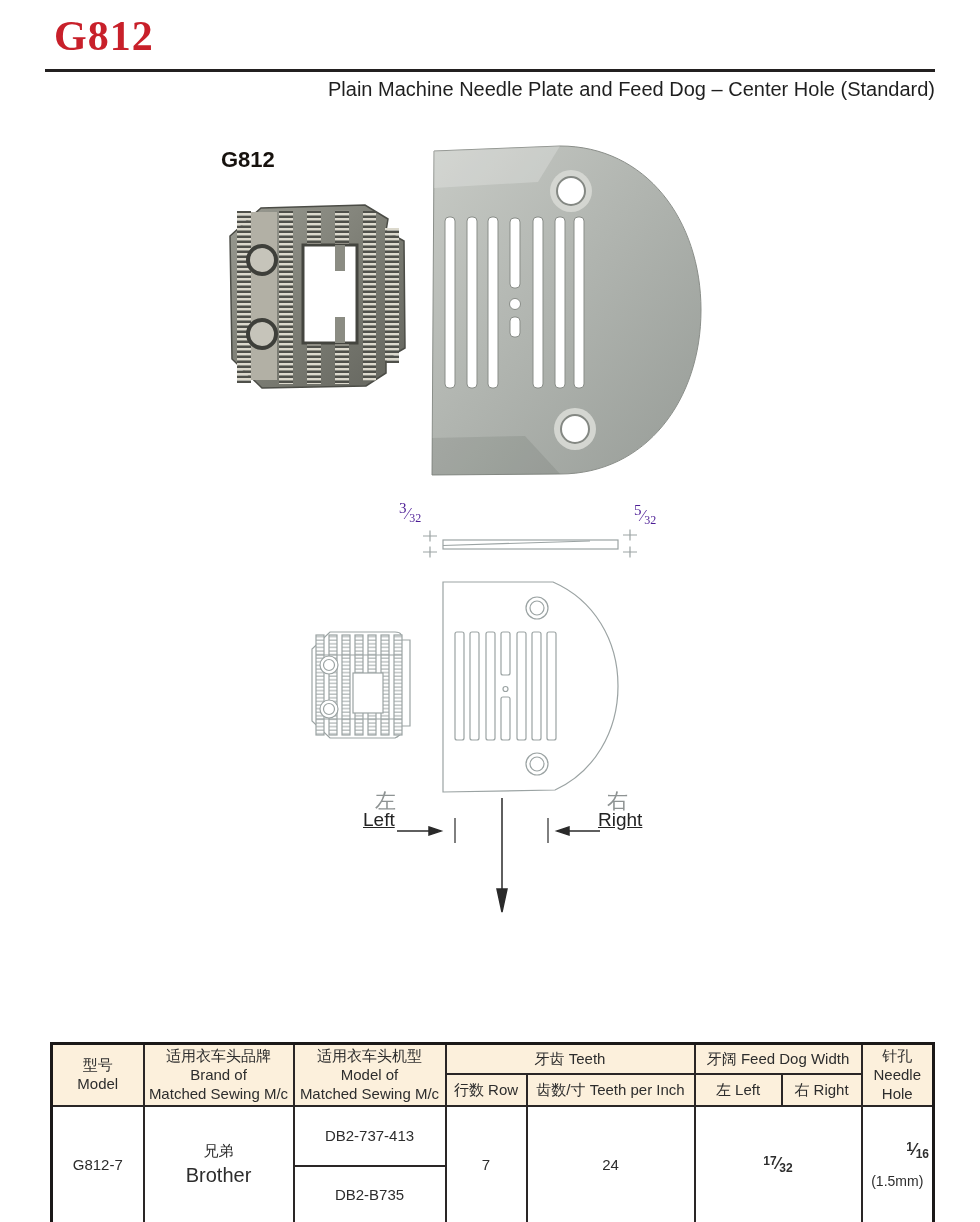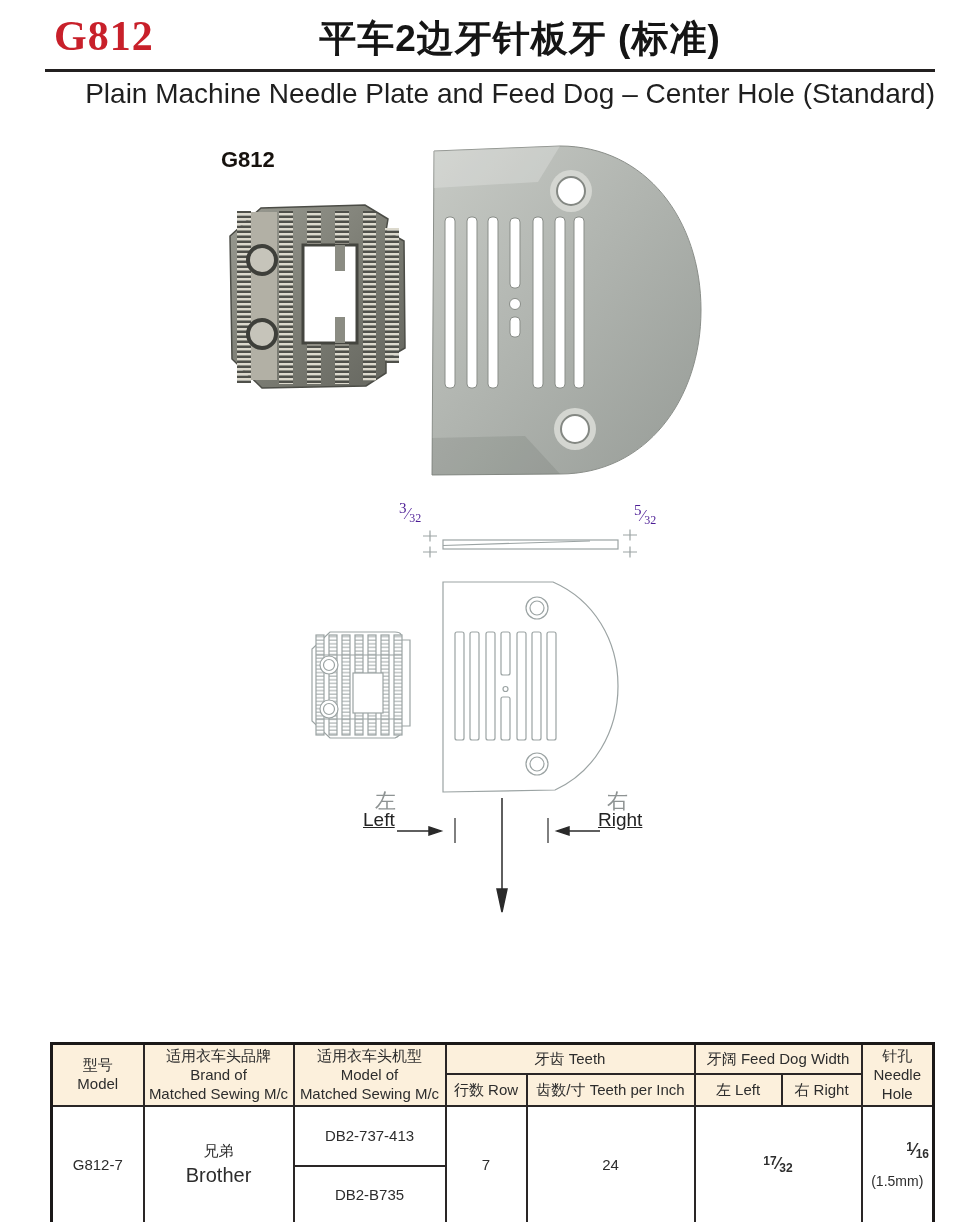--- a/index.html
+++ b/index.html
@@ -16,21 +16,21 @@
     left:54px; top:12px; font-family:"Liberation Serif", serif;
     font-weight:bold; font-size:42px; color:#c8202a; letter-spacing:1px;
   }
   .title-zh {
     left:170px; top:14px; width:700px; text-align:center;
     font-size:37px; font-weight:bold; color:#151515; letter-spacing:1px;
   }
   .header-rule { left:45px; top:69px; width:890px; height:3px; background:#232020; }
   .title-en {
     left:45px; top:78px; width:890px; text-align:right;
-    font-size:28px; color:#1f1f1f;
+    font-size:20px; color:#1f1f1f;
   }
 
   
   .photo-label { left:221px; top:147px; font-size:22px; font-weight:bold; color:#17120e; letter-spacing:0px; }
 
   
   .dim { font-family:"Liberation Serif", serif; font-size:17px; color:#4c1d95; }
   .dim sup { font-size:15px; vertical-align:6px; }
   .dim sub { font-size:12px; vertical-align:-3px; }
   .frac-slash { font-size:16px; }
@@ -71,21 +71,20 @@
   .mm-note { font-size:14px; margin-top:11px; }
 
   svg { display:block; }
 </style>
 </head>
 <body>
 
 <div class="page">
 
   <div class="abs model-code">G812</div>
-  <div class="abs title-zh">平车2边牙针板牙 (标准)</div>
   <div class="abs header-rule"></div>
   <div class="abs title-en">Plain Machine Needle Plate and Feed Dog – Center Hole (Standard)</div>
 
   <div class="abs photo-label">G812</div>
 
   <svg class="abs" style="left:215px; top:198px;" width="200" height="195" viewBox="0 0 200 195">
     <defs>
       <pattern id="teethStripes" width="6" height="5" patternUnits="userSpaceOnUse">
         <rect width="6" height="2.6" fill="#dcd9cd"></rect>
         <rect y="2.6" width="6" height="2.4" fill="#4f504a"></rect>

